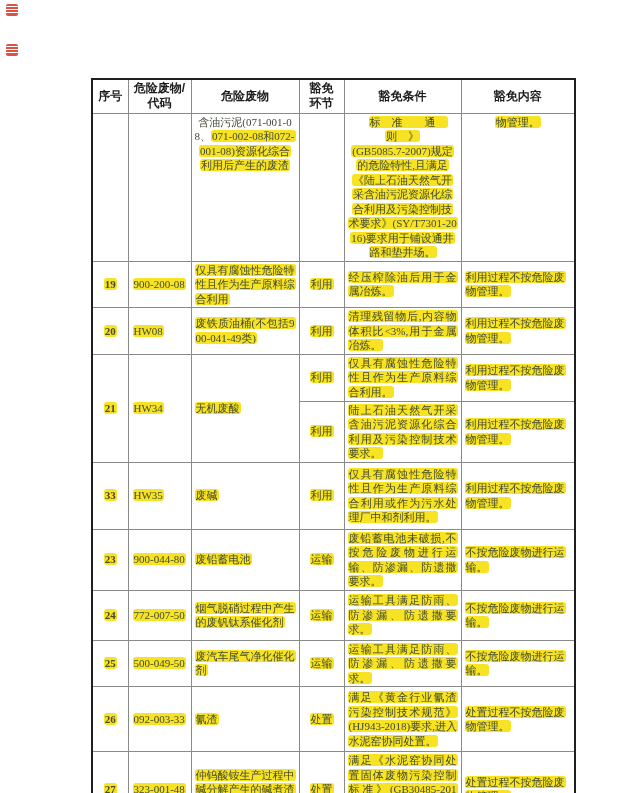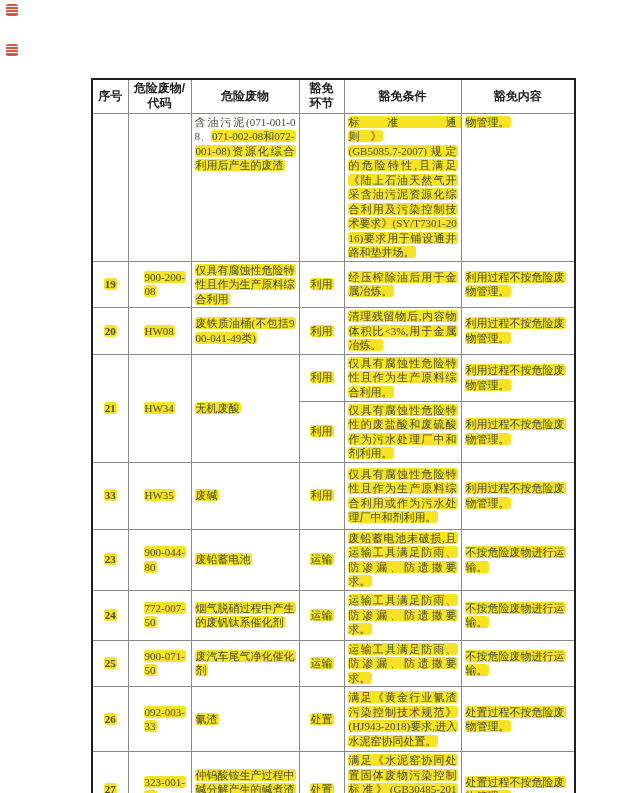--- a/index.html
+++ b/index.html
@@ -37,26 +37,26 @@
     white-space:pre-line;
     word-break:break-all;
   }
   th{
     color:#1d1d1d;font-weight:bold;font-size:12px;line-height:15px;
     text-align:center;vertical-align:middle;
     font-family:"Liberation Sans","DejaVu Sans",sans-serif;
   }
   thead tr{height:34px;}
   td.col-no{text-align:center;font-weight:bold;}
-  td.col-code{text-align:left;padding-left:15px;}
+  td.col-code{text-align:left;padding-left:4px;}
   td.col-waste{text-align:left;text-align:justify;font-family:Liberation Serif, serif;}
   td.col-stage{text-align:center;}
   td.col-cond{text-align:justify;}
   td.col-cont{text-align:left;}
-  tr.vtop td{vertical-align:top;}
+  tr.vtop td{vertical-align:top;text-align:center;}
   mark{
     background:#f7e324;color:inherit;
     padding:0 1px;border-radius:3px;
     -webkit-box-decoration-break:clone;box-decoration-break:clone;
   }
   
   tbody tr:nth-child(1){height:130px;}
   tbody tr:nth-child(2){height:45px;}
   tbody tr:nth-child(3){height:43px;}
   tbody tr:nth-child(4){height:47px;}
@@ -124,50 +124,50 @@
       <tr>
         <td class="col-no" rowspan="2"><mark>21</mark></td>
         <td class="col-code" rowspan="2"><mark>HW34</mark></td>
         <td class="col-waste" rowspan="2"><mark>无机废酸</mark></td>
         <td class="col-stage"><mark>利用</mark></td>
         <td class="col-cond"><mark>仅具有腐蚀性危险特性且作为生产原料综合利用。</mark></td>
         <td class="col-cont"><mark>利用过程不按危险废物管理。</mark></td>
       </tr>
       <tr>
         <td class="col-stage"><mark>利用</mark></td>
-        <td class="col-cond"><mark>仅具有腐蚀性危险特性的废盐酸和废硫酸作为污水处理厂中和剂利用。</mark></td>
+        <td class="col-cond"><mark>陆上石油天然气开采含油污泥资源化综合利用及污染控制技术要求。</mark></td>
         <td class="col-cont"><mark>利用过程不按危险废物管理。</mark></td>
       </tr>
       <tr>
         <td class="col-no"><mark>33</mark></td>
         <td class="col-code"><mark>HW35</mark></td>
         <td class="col-waste"><mark>废碱</mark></td>
         <td class="col-stage"><mark>利用</mark></td>
         <td class="col-cond"><mark>仅具有腐蚀性危险特性且作为生产原料综合利用或作为污水处理厂中和剂利用。</mark></td>
         <td class="col-cont"><mark>利用过程不按危险废物管理。</mark></td>
       </tr>
       <tr>
         <td class="col-no"><mark>23</mark></td>
         <td class="col-code"><mark>900-044-80</mark></td>
         <td class="col-waste"><mark>废铅蓄电池</mark></td>
         <td class="col-stage"><mark>运输</mark></td>
-        <td class="col-cond"><mark>废铅蓄电池未破损,且运输工具满足防雨、防渗漏、防遗撒要求。</mark></td>
+        <td class="col-cond"><mark>废铅蓄电池未破损,不按危险废物进行运输、防渗漏、防遗撒要求。</mark></td>
         <td class="col-cont"><mark>不按危险废物进行运输。</mark></td>
       </tr>
       <tr>
         <td class="col-no"><mark>24</mark></td>
         <td class="col-code"><mark>772-007-50</mark></td>
         <td class="col-waste"><mark>烟气脱硝过程中产生的废钒钛系催化剂</mark></td>
         <td class="col-stage"><mark>运输</mark></td>
         <td class="col-cond"><mark>运输工具满足防雨、防渗漏、防遗撒要求。</mark></td>
         <td class="col-cont"><mark>不按危险废物进行运输。</mark></td>
       </tr>
       <tr>
         <td class="col-no"><mark>25</mark></td>
-        <td class="col-code"><mark>900-071-50</mark></td>
+        <td class="col-code"><mark>500-049-50</mark></td>
         <td class="col-waste"><mark>废汽车尾气净化催化剂</mark></td>
         <td class="col-stage"><mark>运输</mark></td>
         <td class="col-cond"><mark>运输工具满足防雨、防渗漏、防遗撒要求。</mark></td>
         <td class="col-cont"><mark>不按危险废物进行运输。</mark></td>
       </tr>
       <tr>
         <td class="col-no"><mark>26</mark></td>
         <td class="col-code"><mark>092-003-33</mark></td>
         <td class="col-waste"><mark>氰渣</mark></td>
         <td class="col-stage"><mark>处置</mark></td>

